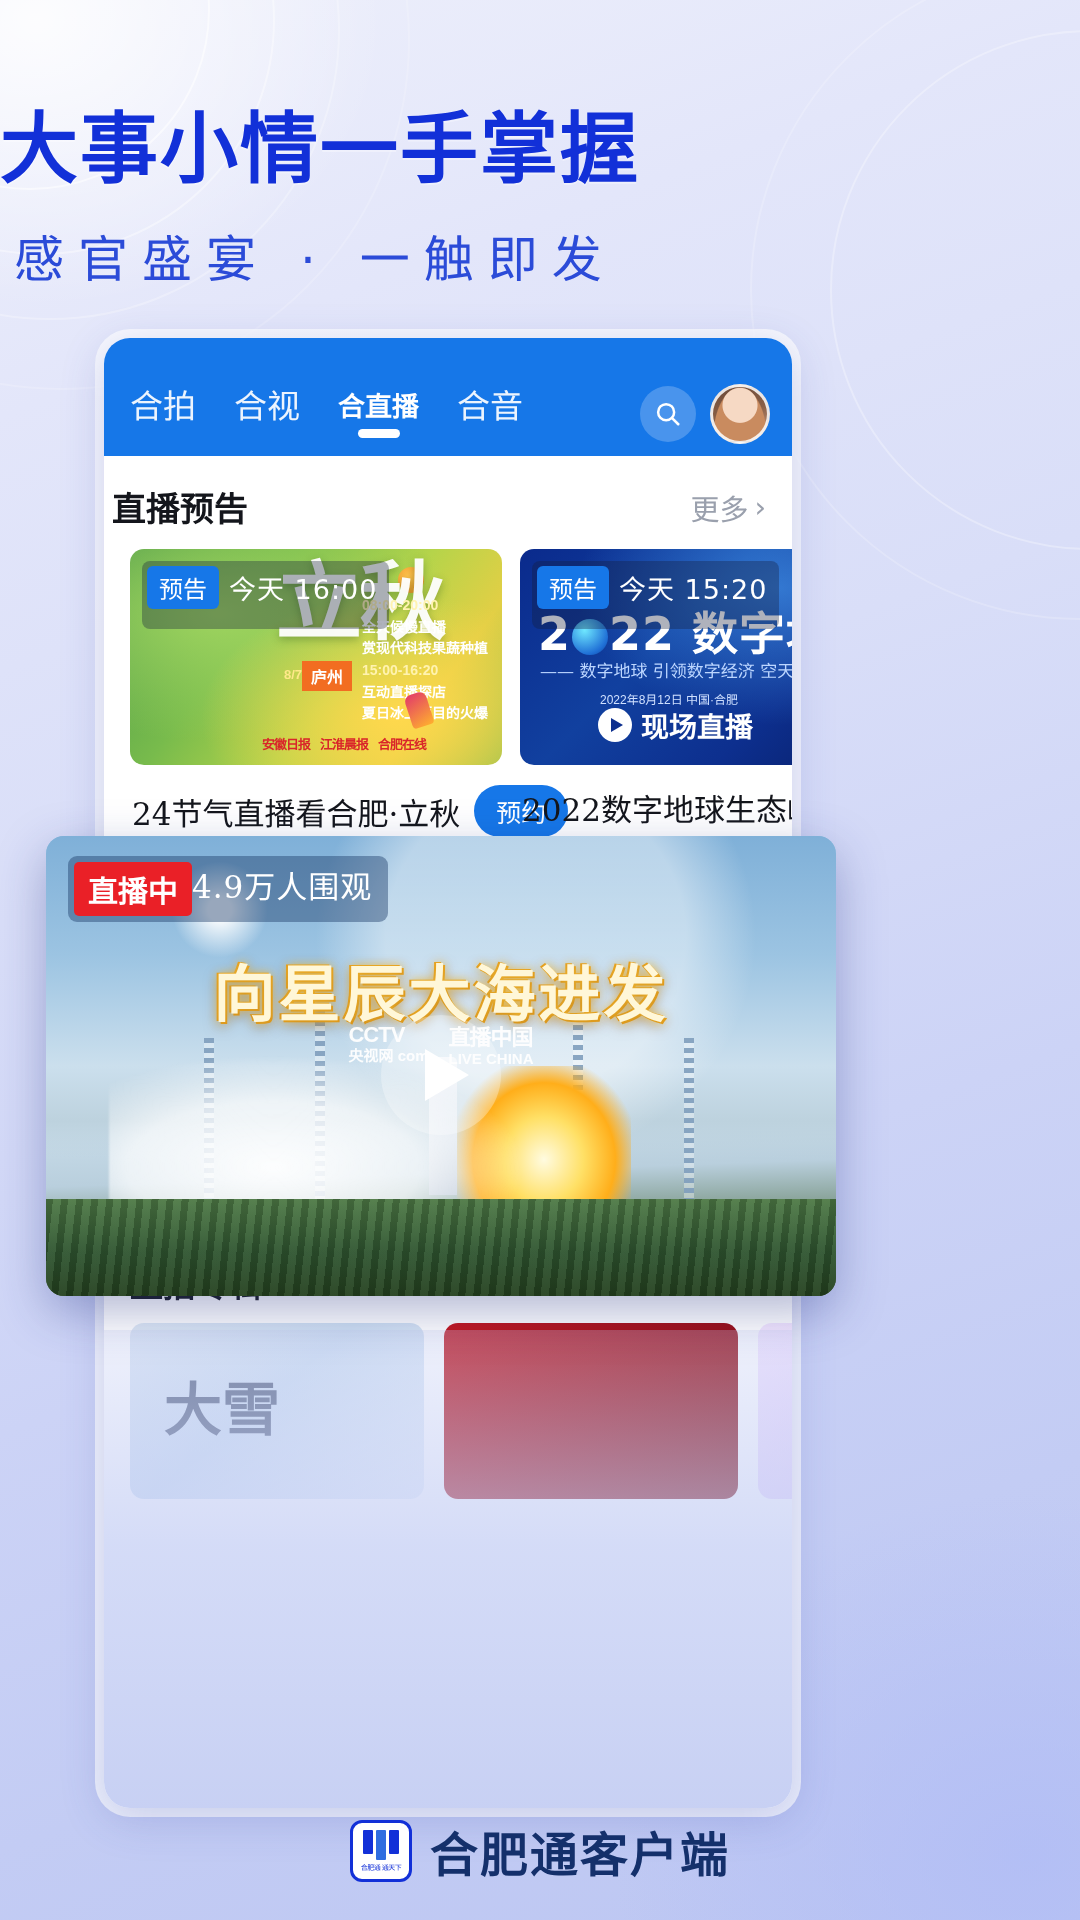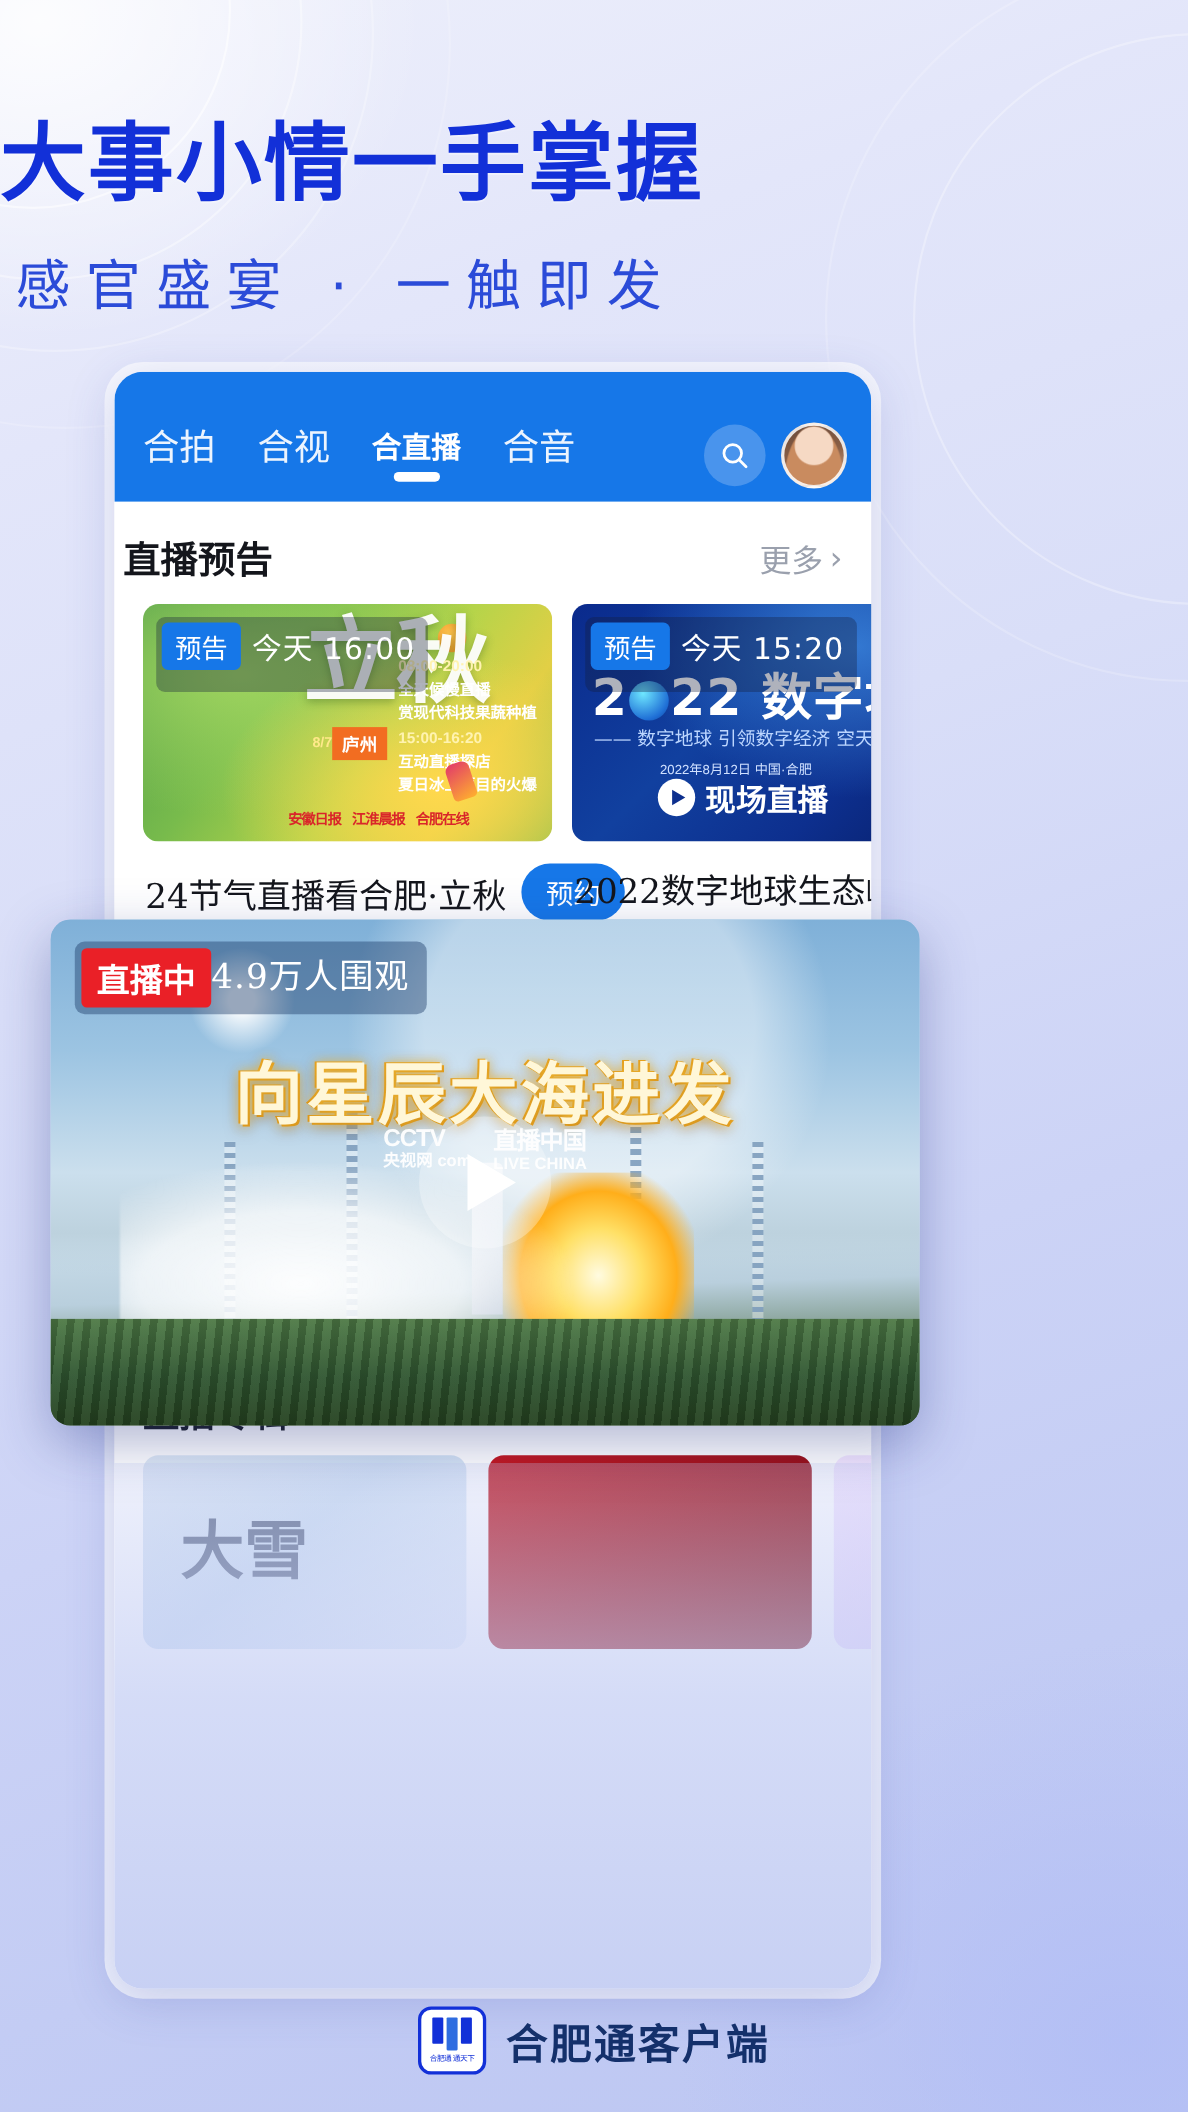--- a/index.html
+++ b/index.html
@@ -233,21 +233,21 @@
   .brand {
     position:absolute; left:0; right:0; bottom:34px; z-index:20;
     display:flex; align-items:center; justify-content:center; gap:18px;
   }
   .brand-logo { width:62px; height:62px; border-radius:12px; background:#fff; border:3px solid #1230d8;
     display:flex; flex-direction:column; align-items:center; justify-content:center; gap:2px; }
   .brand-logo .bk { display:flex; gap:3px; }
   .brand-logo .bk span { display:block; width:10px; height:24px; background:#1230d8; border-radius:1px; }
   .brand-logo .bk span:nth-child(2) { height:30px; background:#2f6de0; }
   .brand-logo small { font-size:7px; color:#1230d8; letter-spacing:-.5px; }
-  .brand-text { font-size:38px; font-weight:bold; color:#14306b; letter-spacing:2px;
+  .brand-text { font-size:48px; font-weight:bold; color:#14306b; letter-spacing:2px;
     font-family:"DejaVu Sans","Liberation Sans",sans-serif; }
 
   .veil { position:absolute; left:104px; top:1330px; width:688px; height:478px;
     background:linear-gradient(180deg,rgba(200,208,244,.30) 0%,rgba(196,206,244,.72) 45%,rgba(192,202,242,.88) 100%);
     z-index:8; pointer-events:none; border-radius:0 0 26px 26px; }
 </style>
 </head>
 <body>
 
 <div class="bg-deco">

